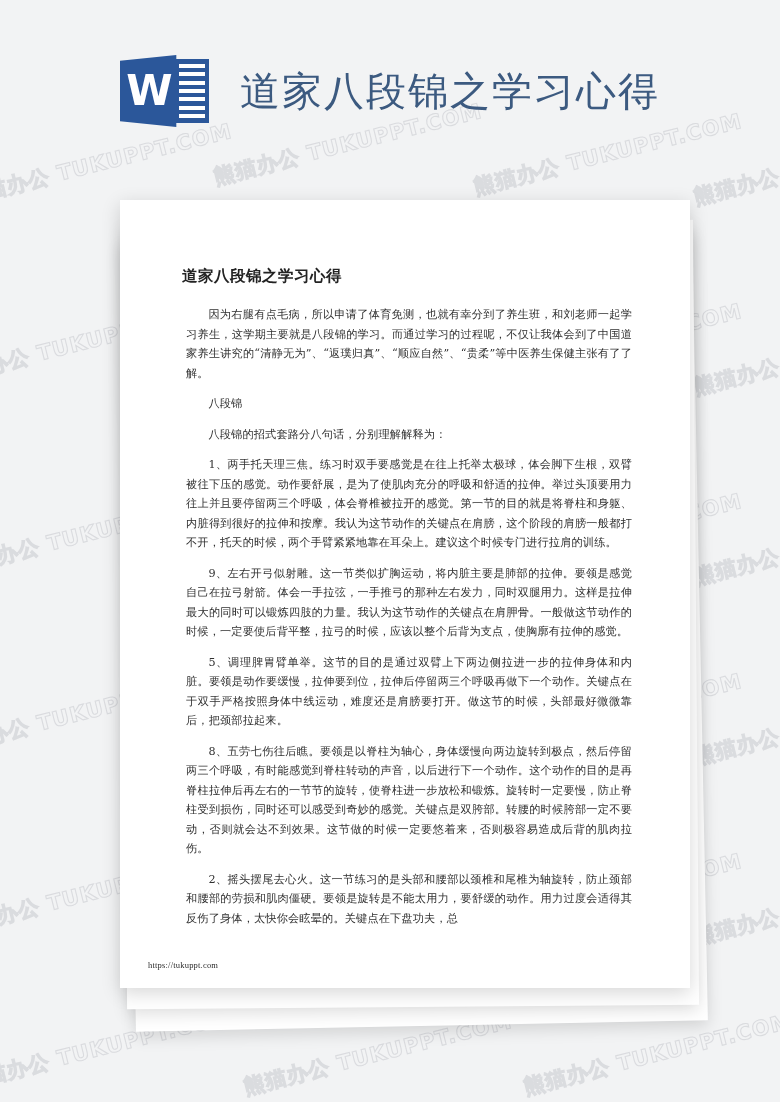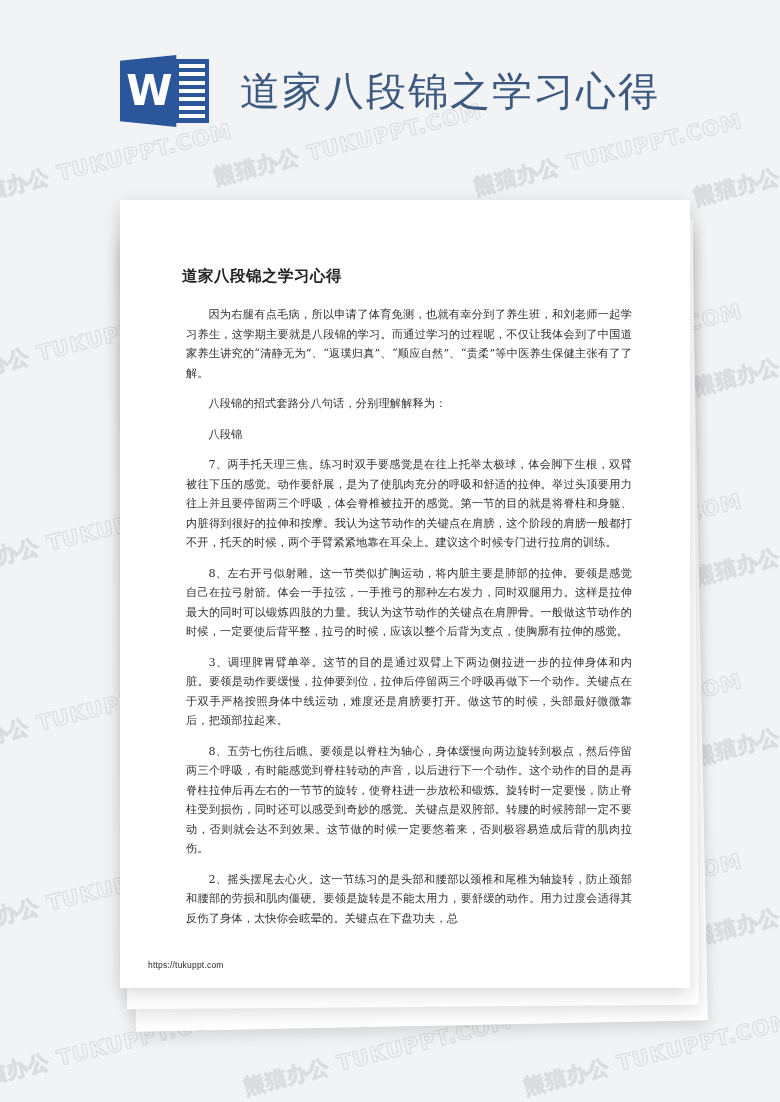--- a/index.html
+++ b/index.html
@@ -181,21 +181,21 @@
     text-justify: inter-character;
     text-indent: 2em;
     margin: 0 0 11px 4px;
     letter-spacing: 0.15px;
   }
   .para:last-child { margin-bottom: 0; }
   #doc-footer-url {
     position: absolute;
     left: 28px;
     bottom: 18px;
-    font-family: Liberation Sans, sans-serif;
+    font-family: Liberation Serif, serif;
     font-size: 8.5px;
     color: #2a2a2a;
     letter-spacing: 0.2px;
   }
 </style>
 </head>
 <body>
 
 <div id="watermark-layer">
     <div class="wm" style="left: -40px; top: 150px;">熊猫办公 TUKUPPT.COM</div>
@@ -224,25 +224,25 @@
   </div>
 
 <div id="pages">
   <div class="sheet" id="sheet-back2"></div>
   <div class="sheet" id="sheet-back1"></div>
   <div class="sheet" id="sheet-front">
     <div id="doc-body">
       <div id="doc-title">道家八段锦之学习心得</div>
       <div id="doc-paragraphs">
           <p class="para">因为右腿有点毛病，所以申请了体育免测，也就有幸分到了养生班，和刘老师一起学习养生，这学期主要就是八段锦的学习。而通过学习的过程呢，不仅让我体会到了中国道家养生讲究的“清静无为”、“返璞归真”、“顺应自然”、“贵柔”等中医养生保健主张有了了解。</p>
+          <p class="para">八段锦</p>
           <p class="para">八段锦的招式套路分八句话，分别理解解释为：</p>
-          <p class="para">八段锦</p>
-          <p class="para">7、两手托天理三焦。练习时双手要感觉是在往上托举太极球，体会脚下生根，双臂被往下压的感觉。动作要舒展，是为了使肌肉充分的呼吸和舒适的拉伸。举过头顶要用力往上并且要停留两三个呼吸，体会脊椎被拉开的感觉。第一节的目的就是将脊柱和身躯、内脏得到很好的拉伸和按摩。我认为这节动作的关键点在肩膀，这个阶段的肩膀一般都打不开，托天的时候，两个手臂紧紧地靠在耳朵上。建议这个时候专门进行拉肩的训练。</p>
-          <p class="para">8、左右开弓似射雕。这一节类似扩胸运动，将内脏主要是肺部的拉伸。要领是感觉自己在拉弓射箭。体会一手拉弦，一手推弓的那种左右发力，同时双腿用力。这样是拉伸最大的同时可以锻炼四肢的力量。我认为这节动作的关键点在肩胛骨。一般做这节动作的时候，一定要使后背平整，拉弓的时候，应该以整个后背为支点，使胸廓有拉伸的感觉。</p>
-          <p class="para">3、调理脾胃臂单举。这节的目的是通过双臂上下两边侧拉进一步的拉伸身体和内脏。要领是动作要缓慢，拉伸要到位，拉伸后停留两三个呼吸再做下一个动作。关键点在于双手严格按照身体中线运动，难度还是肩膀要打开。做这节的时候，头部最好微微靠后，把颈部拉起来。</p>
+          <p class="para">1、两手托天理三焦。练习时双手要感觉是在往上托举太极球，体会脚下生根，双臂被往下压的感觉。动作要舒展，是为了使肌肉充分的呼吸和舒适的拉伸。举过头顶要用力往上并且要停留两三个呼吸，体会脊椎被拉开的感觉。第一节的目的就是将脊柱和身躯、内脏得到很好的拉伸和按摩。我认为这节动作的关键点在肩膀，这个阶段的肩膀一般都打不开，托天的时候，两个手臂紧紧地靠在耳朵上。建议这个时候专门进行拉肩的训练。</p>
+          <p class="para">9、左右开弓似射雕。这一节类似扩胸运动，将内脏主要是肺部的拉伸。要领是感觉自己在拉弓射箭。体会一手拉弦，一手推弓的那种左右发力，同时双腿用力。这样是拉伸最大的同时可以锻炼四肢的力量。我认为这节动作的关键点在肩胛骨。一般做这节动作的时候，一定要使后背平整，拉弓的时候，应该以整个后背为支点，使胸廓有拉伸的感觉。</p>
+          <p class="para">5、调理脾胃臂单举。这节的目的是通过双臂上下两边侧拉进一步的拉伸身体和内脏。要领是动作要缓慢，拉伸要到位，拉伸后停留两三个呼吸再做下一个动作。关键点在于双手严格按照身体中线运动，难度还是肩膀要打开。做这节的时候，头部最好微微靠后，把颈部拉起来。</p>
           <p class="para">8、五劳七伤往后瞧。要领是以脊柱为轴心，身体缓慢向两边旋转到极点，然后停留两三个呼吸，有时能感觉到脊柱转动的声音，以后进行下一个动作。这个动作的目的是再脊柱拉伸后再左右的一节节的旋转，使脊柱进一步放松和锻炼。旋转时一定要慢，防止脊柱受到损伤，同时还可以感受到奇妙的感觉。关键点是双胯部。转腰的时候胯部一定不要动，否则就会达不到效果。这节做的时候一定要悠着来，否则极容易造成后背的肌肉拉伤。</p>
           <p class="para">2、摇头摆尾去心火。这一节练习的是头部和腰部以颈椎和尾椎为轴旋转，防止颈部和腰部的劳损和肌肉僵硬。要领是旋转是不能太用力，要舒缓的动作。用力过度会适得其反伤了身体，太快你会眩晕的。关键点在下盘功夫，总</p>
         </div>
       <div id="doc-footer-url">https://tukuppt.com</div>
     </div>
   </div>
 </div>
 
 <div id="header">
   <div id="header-inner">

